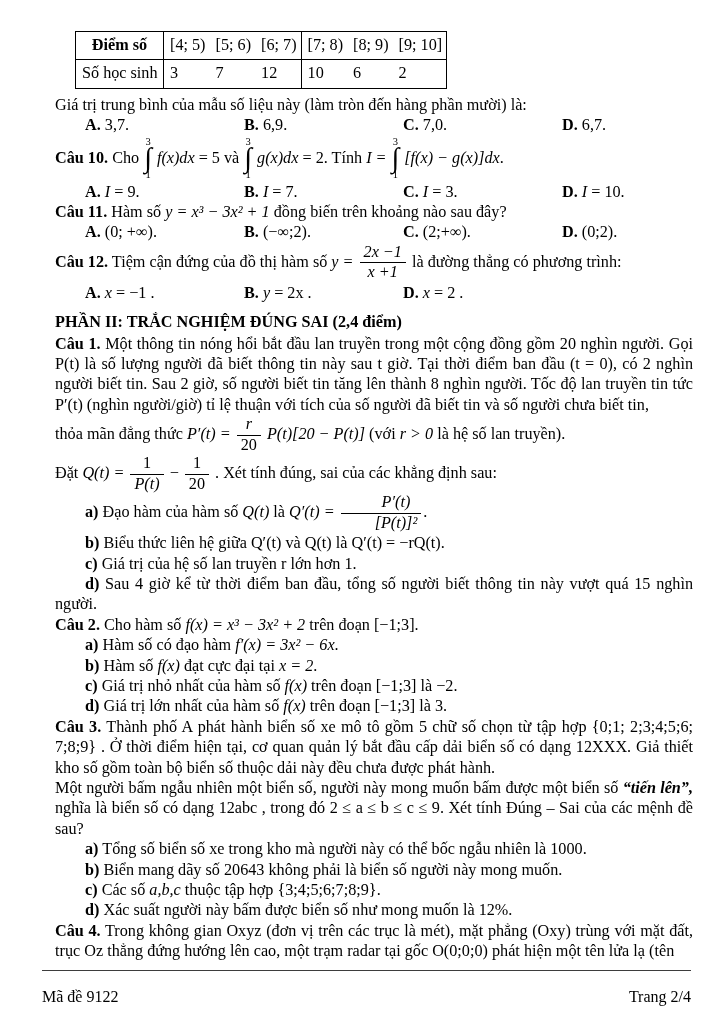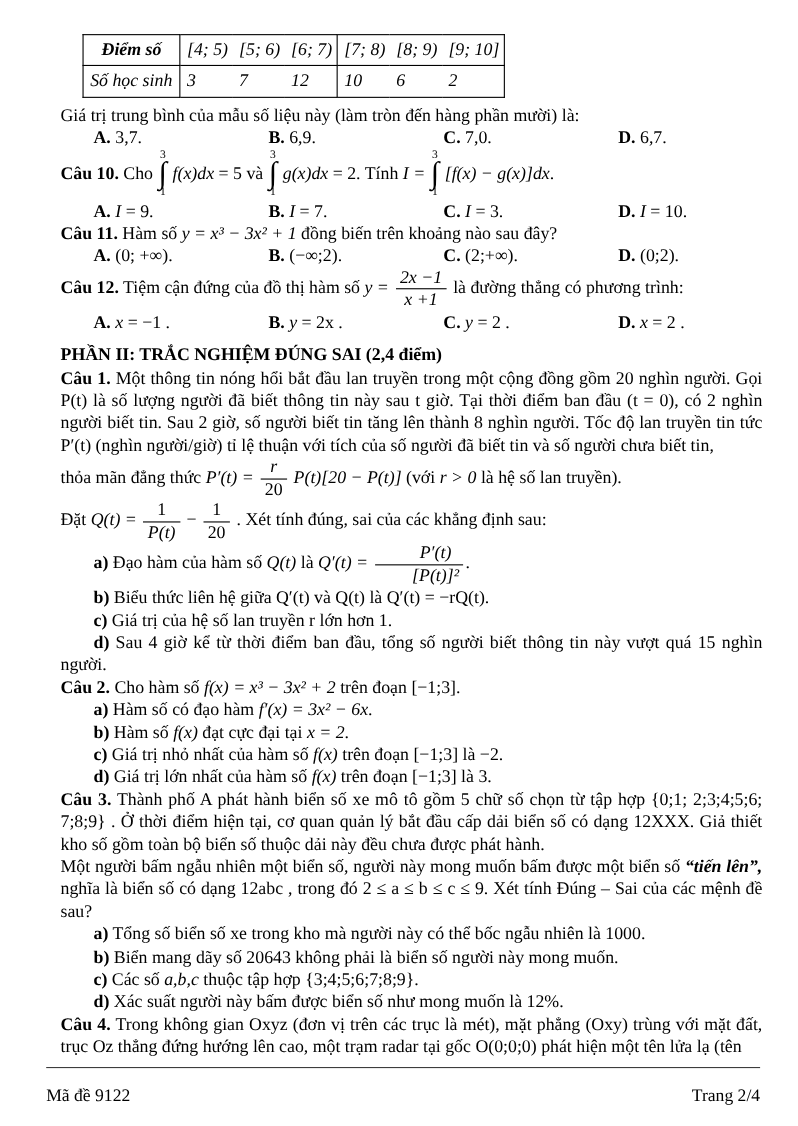--- a/index.html
+++ b/index.html
@@ -8,21 +8,21 @@
     font-family:"Liberation Serif",serif;font-size:16.2px;line-height:1.26;
     position:relative;overflow:hidden;
   }
   .page{position:absolute;left:55px;top:28px;width:638px;}
   p{margin:0;text-align:justify;}
   .b{font-weight:bold;}
   .mi{font-style:italic;}
   .bi{font-weight:bold;font-style:italic;}
   
   .tbl{border-collapse:collapse;margin:3px 0 6px 20px;}
-  .tbl td{border-top:1px solid #000;border-bottom:1px solid #000;padding:3px 4px 4px 6px;white-space:nowrap;font-style:italic;}
+  .tbl td{border-top:1px solid #000;border-bottom:1px solid #000;padding:3px 4px 4px 6px;white-space:nowrap;}
   .tbl .bl{border-left:1px solid #000;}
   .tbl .br{border-right:1px solid #000;}
   .tbl .lblcell{text-align:center;padding-left:8px;padding-right:8px;}
   .tbl col.c0{width:88px;} .tbl col.ci{width:45px;}
   
   .opts{display:grid;grid-template-columns:159px 159px 159px auto;margin-left:30px;}
   .opt{white-space:nowrap;}
   
   .mline{margin:1px 0;}
   .stmt{text-indent:30px;}
@@ -131,21 +131,20 @@
   <p class="mline">
     <b>Câu 12.</b>
     <span>Tiệm cận đứng của đồ thị hàm số</span>
     <span class="mi">y =</span>
     <span class="frac"><span class="fn mi">2x −1</span><span class="fd mi">x +1</span></span>
     <span>là đường thẳng có phương trình:</span>
   </p>
   <div class="opts">
     <span class="opt"><b>A.</b> <span class="mi">x</span> <span>= −1 .</span></span>
     <span class="opt"><b>B.</b> <span class="mi">y</span> <span>= 2x .</span></span>
-    <span class="opt"><b>C.</b> <span class="mi">y</span> <span>= 2 .</span></span>
     <span class="opt"><b>D.</b> <span class="mi">x</span> <span>= 2 .</span></span>
   </div>
 
   <p class="b hdr">PHẦN II: TRẮC NGHIỆM ĐÚNG SAI (2,4 điểm)</p>
 
   <p>
     <b>Câu 1.</b>
     <span>Một thông tin nóng hổi bắt đầu lan truyền trong một cộng đồng gồm 20 nghìn người. Gọi P(t) là số lượng người đã biết thông tin này sau t giờ. Tại thời điểm ban đầu (t = 0), có 2 nghìn người biết tin. Sau 2 giờ, số người biết tin tăng lên thành 8 nghìn người. Tốc độ lan truyền tin tức P′(t) (nghìn người/giờ) tỉ lệ thuận với tích của số người đã biết tin và số người chưa biết tin,</span>
   </p>
   <p class="mline">

